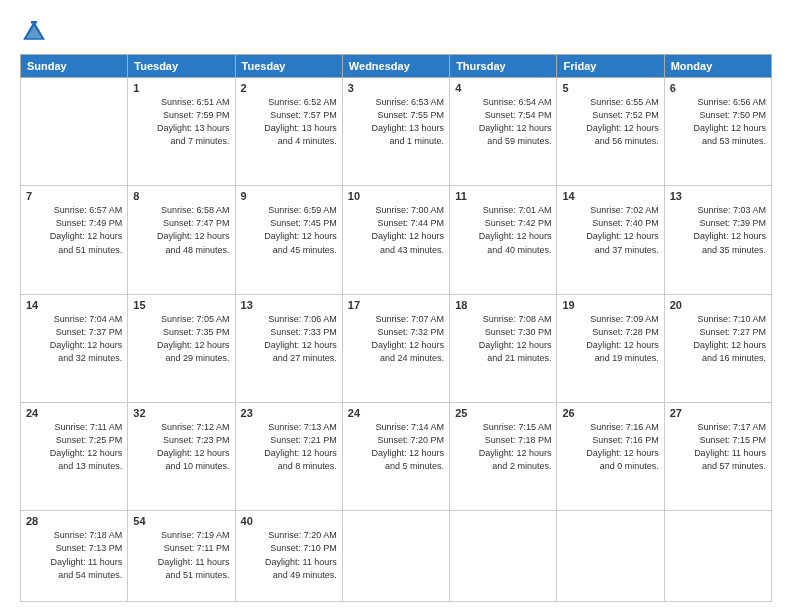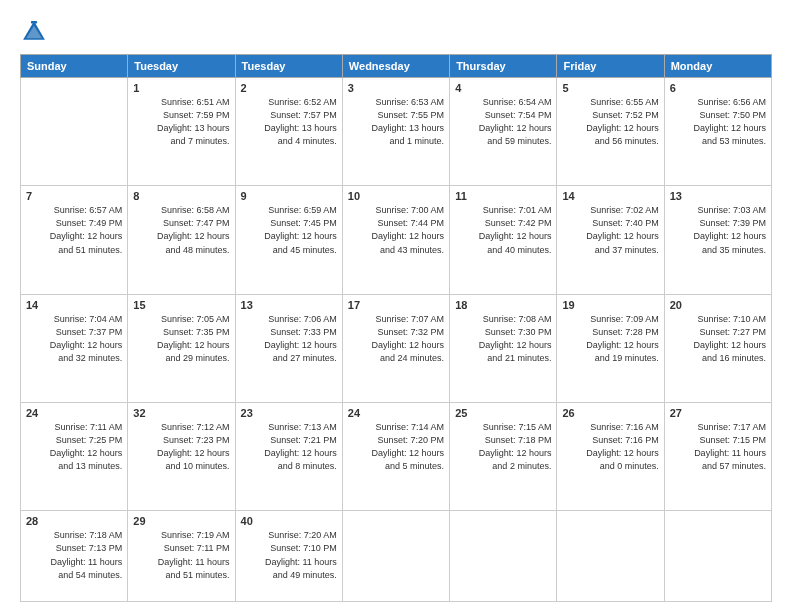--- a/index.html
+++ b/index.html
@@ -246,21 +246,21 @@
             <span class="day-num">27</span>
             <div class="day-info">Sunrise: 7:17 AM<br>Sunset: 7:15 PM<br>Daylight: 11 hours<br>and 57 minutes.</div>
           </td>
         </tr>
         <tr>
           <td>
             <span class="day-num">28</span>
             <div class="day-info">Sunrise: 7:18 AM<br>Sunset: 7:13 PM<br>Daylight: 11 hours<br>and 54 minutes.</div>
           </td>
           <td>
-            <span class="day-num">29</span>
+            <span class="day-num">54</span>
             <div class="day-info">Sunrise: 7:19 AM<br>Sunset: 7:11 PM<br>Daylight: 11 hours<br>and 51 minutes.</div>
           </td>
           <td>
             <span class="day-num">40</span>
             <div class="day-info">Sunrise: 7:20 AM<br>Sunset: 7:10 PM<br>Daylight: 11 hours<br>and 49 minutes.</div>
           </td>
           <td class="empty-cell"></td>
           <td class="empty-cell"></td>
           <td class="empty-cell"></td>
           <td class="empty-cell"></td>

